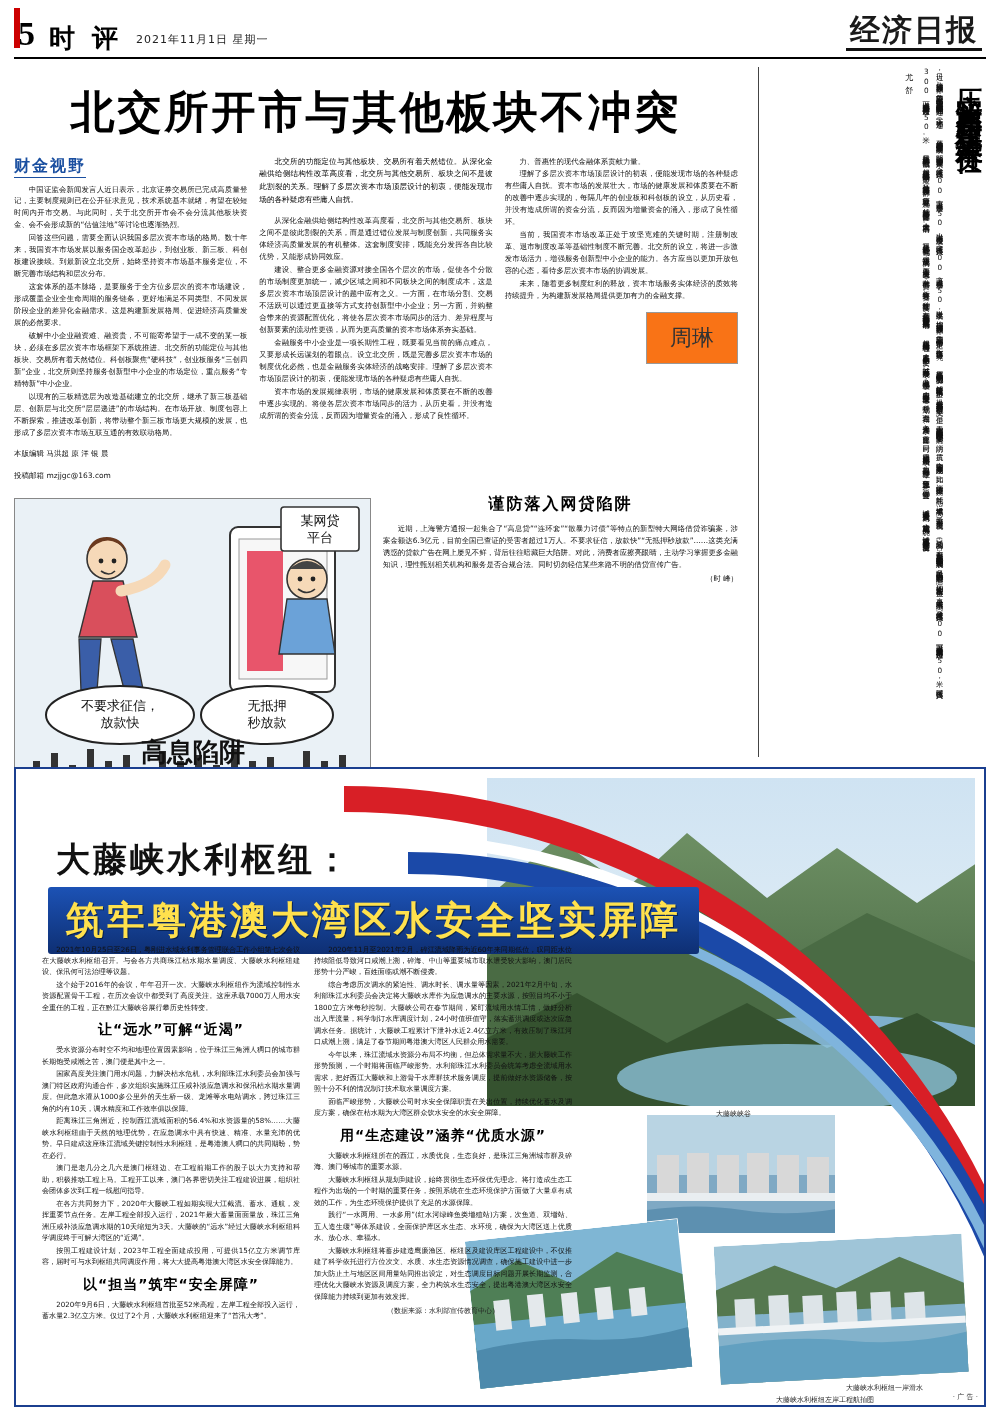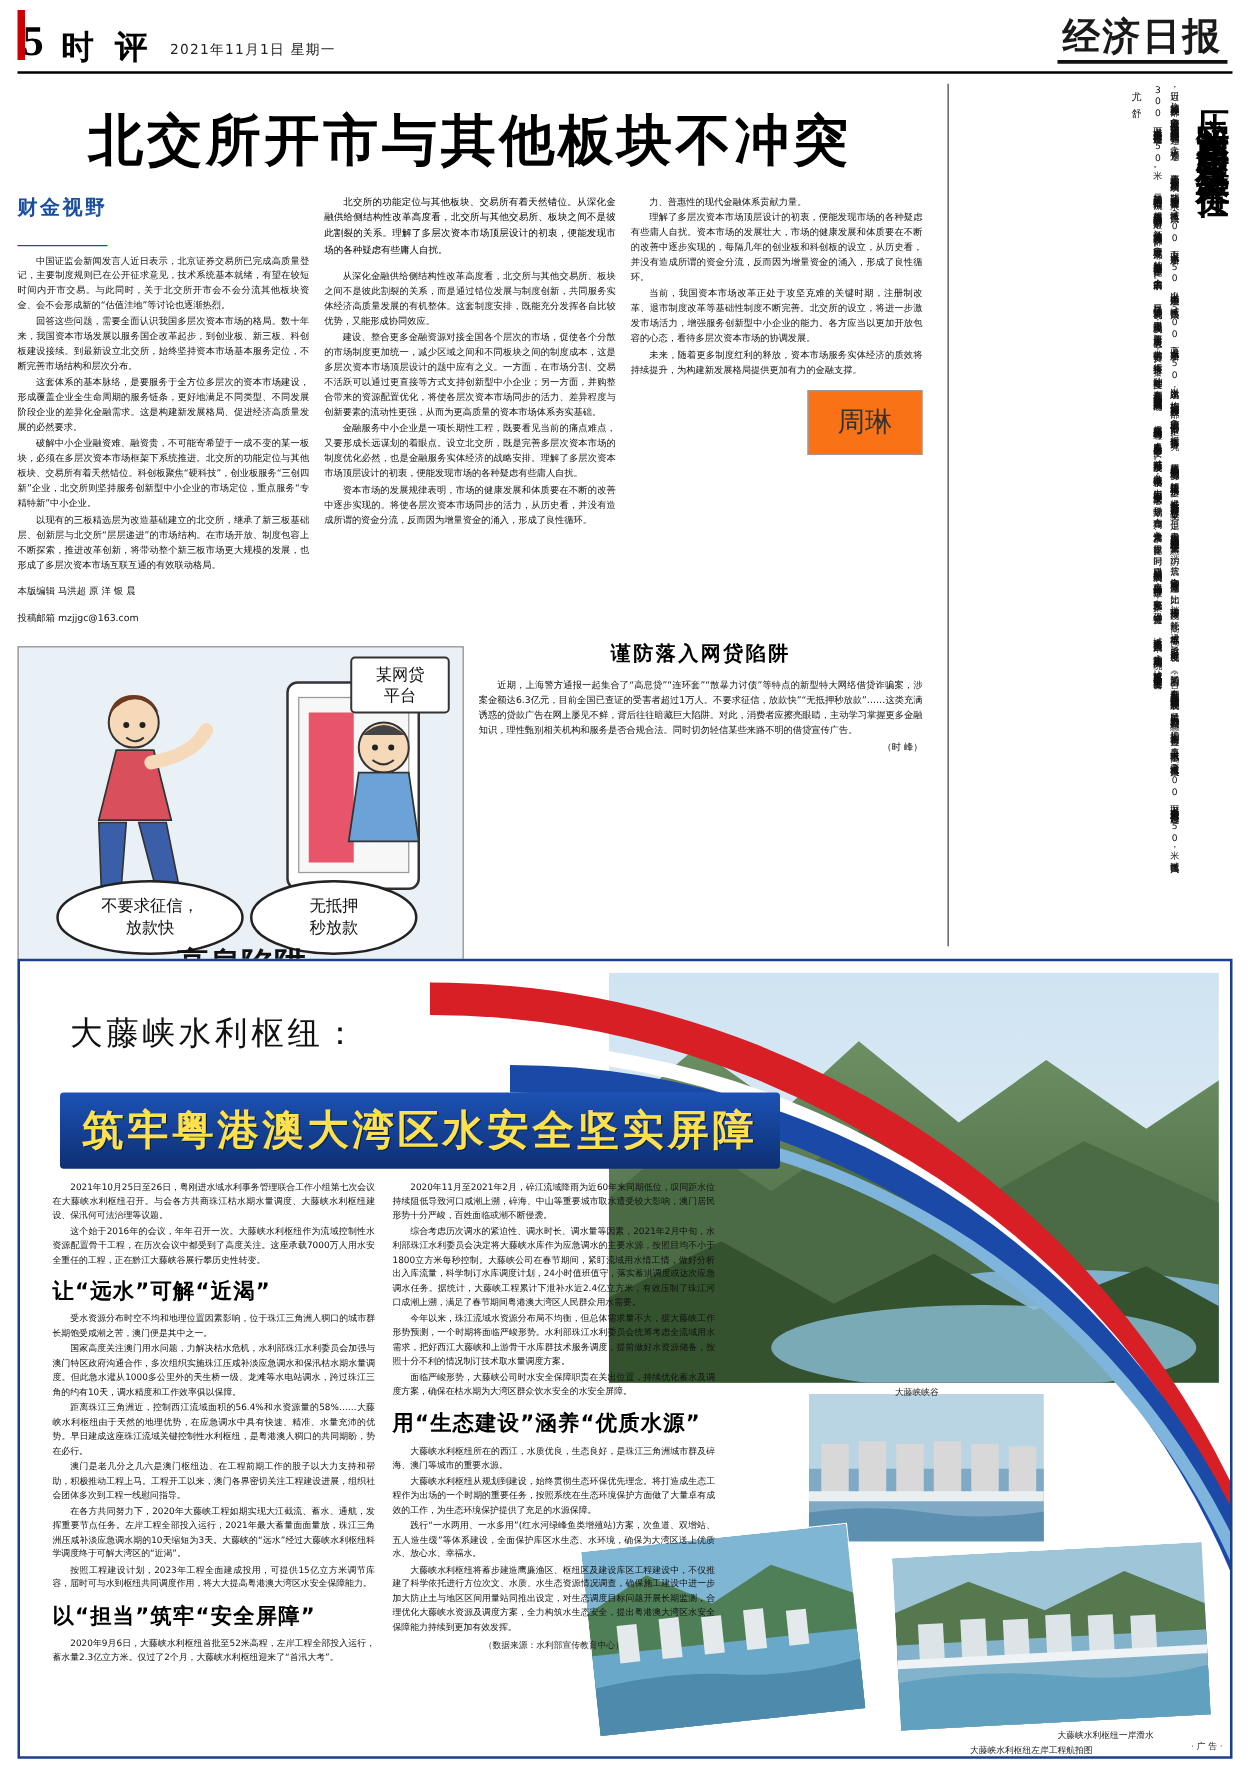--- a/index.html
+++ b/index.html
@@ -59,21 +59,21 @@
     letter-spacing: 3px; margin: 16px 0 14px 0;
     font-family: "DejaVu Sans", sans-serif;
     color: #000;
   }
 
   .cols-3 { display: flex; gap: 12px; }
   .col { flex: 1; }
   .kicker {
     color: #1a4fa0; font-weight: bold; font-size: 16px;
     letter-spacing: 2px; margin-bottom: 6px;
-    border-bottom: 1px solid #1a4fa0; display: inline-block; padding-bottom: 19px;
+    border-bottom: 1px solid #1a4fa0; display: inline-block; padding-bottom: 0;
   }
   p.body {
     font-size: 7.4px; line-height: 1.62; text-align: justify;
     color: #111; text-indent: 2em; margin-bottom: 1px;
     font-family: "DejaVu Sans", sans-serif;
   }
   .lead-box {
     font-size: 7.6px; line-height: 1.7; text-align: justify;
     text-indent: 2em; color: #000;
   }
@@ -118,35 +118,35 @@
   
   .feature {
     margin-top: 10px;
     border: 2px solid #1b3f8f;
     height: 640px; position: relative; overflow: hidden;
     background: #fff;
   }
   .feature-inner { position: absolute; inset: 0; }
   .arc-wrap { position: absolute; right: -60px; top: -170px; width: 760px; height: 900px; }
   .feature-title {
-    position: absolute; left: 40px; top: 40px;
-    font-size: 26px; font-weight: normal; letter-spacing: 3px; color: #111;
+    position: absolute; left: 40px; top: 68px;
+    font-size: 34px; font-weight: bold; letter-spacing: 3px; color: #111;
   }
   .feature-sub {
-    position: absolute; left: 32px; top: 105px;
+    position: absolute; left: 32px; top: 118px;
     padding: 8px 18px;
-    font-size: 33px; font-weight: bold; letter-spacing: 3px;
+    font-size: 38px; font-weight: bold; letter-spacing: 3px;
     color: #ffe14d; background: linear-gradient(180deg,#1c52b5,#0e2f73);
     border-radius: 3px;
     text-shadow: 1px 1px 0 #08224f;
   }
   .feat-cols { position: absolute; left: 26px; top: 175px; width: 530px; display: flex; gap: 14px; }
   .feat-col { flex: 1; }
   .feat-sec {
-    font-size: 17px; font-weight: bold; text-align: left;
+    font-size: 14px; font-weight: bold; text-align: center;
     margin: 8px 0 5px 0; letter-spacing: 1px;
   }
   p.fbody {
     font-size: 7.1px; line-height: 1.62; text-align: justify;
     text-indent: 2em; color: #111; margin-bottom: 1px;
   }
   .photo { position: absolute; border: 1px solid #fff; overflow: hidden; }
   .pcap { font-size: 7px; color: #222; position: absolute; }
   .adtag { position: absolute; right: 6px; bottom: 3px; font-size: 7px; color: #333; }
   .src { font-size: 7px; text-align: center; margin-top: 4px; color: #222; }

